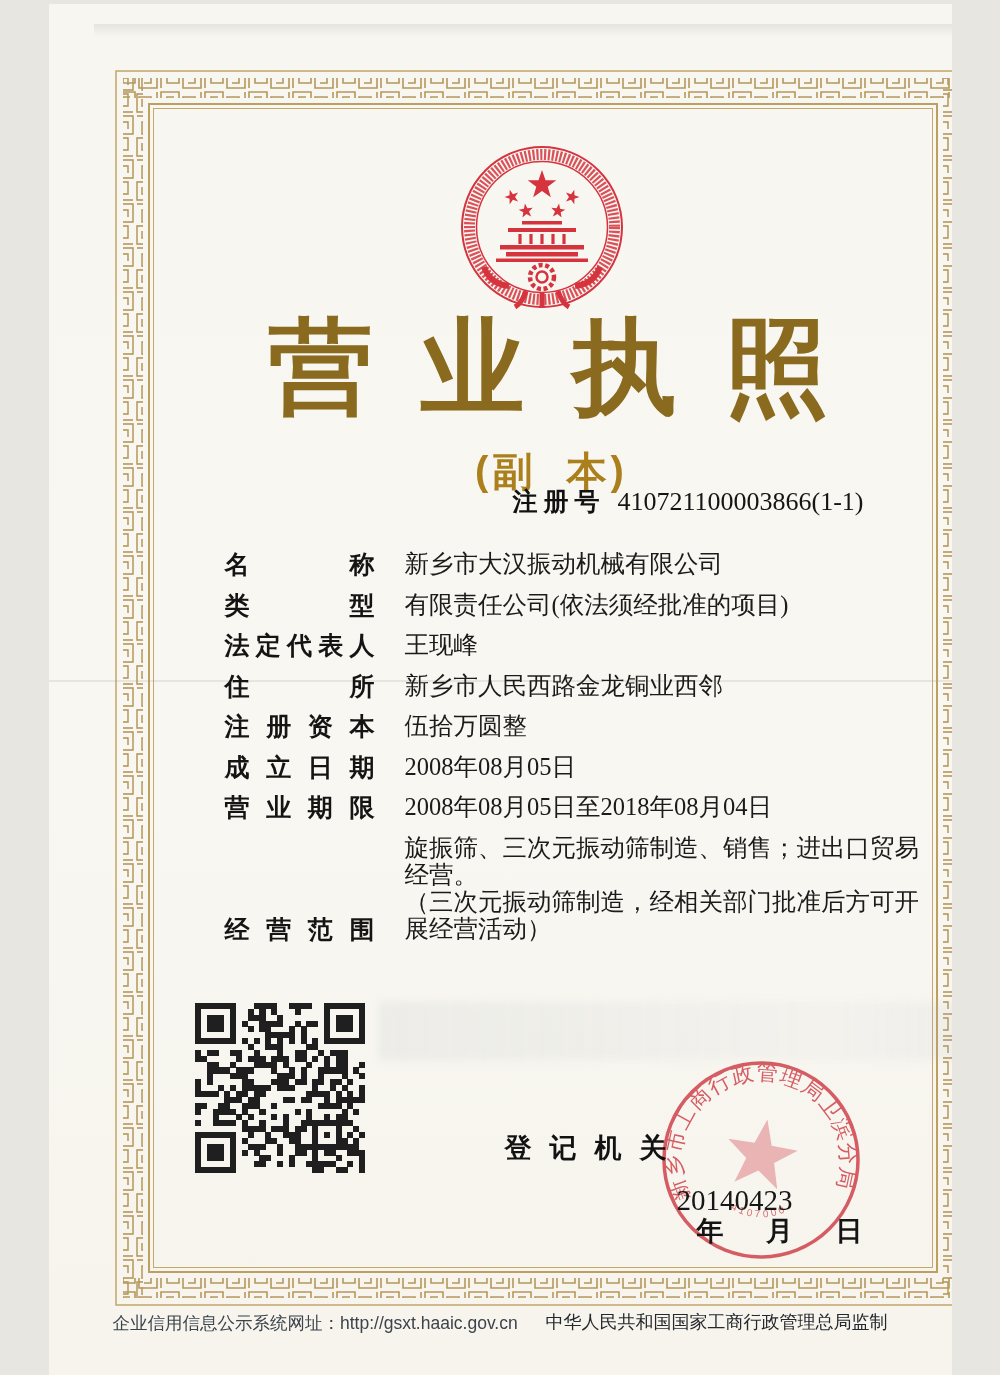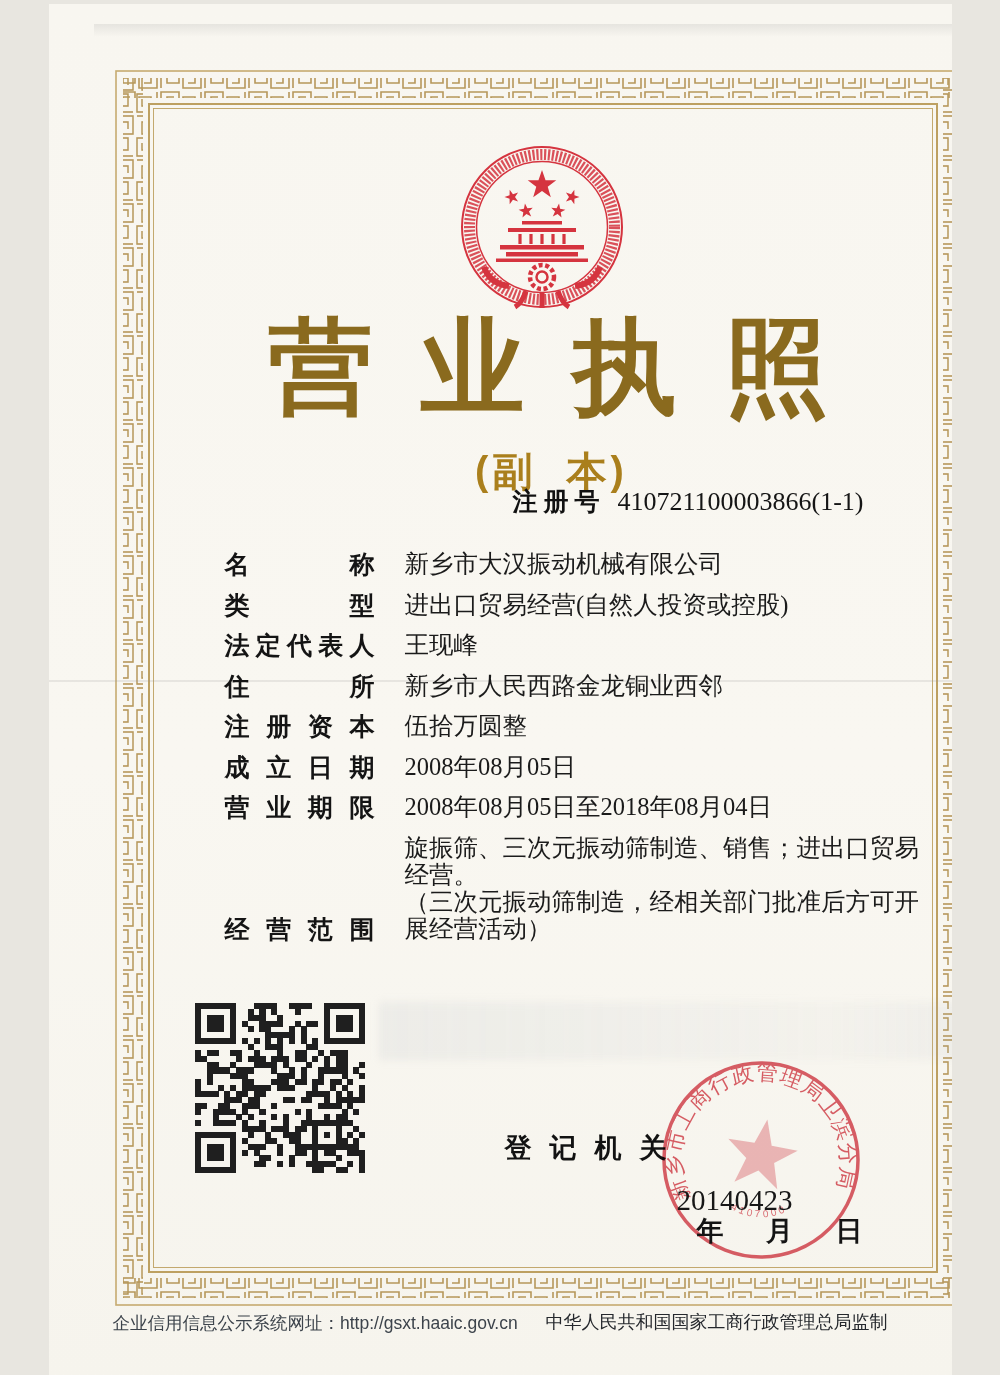--- a/index.html
+++ b/index.html
@@ -108,21 +108,21 @@
     <span class="reg-label">注册号</span><span class="reg-value">410721100003866(1-1)</span>
   </div>
 
   <div class="fields">
     <div class="frow">
       <span class="flabel">名称</span>
       <span class="fvalue">新乡市大汉振动机械有限公司</span>
     </div>
     <div class="frow">
       <span class="flabel">类型</span>
-      <span class="fvalue">进出口贸易经营(自然人投资或控股)</span>
+      <span class="fvalue">有限责任公司(依法须经批准的项目)</span>
     </div>
     <div class="frow">
       <span class="flabel">法定代表人</span>
       <span class="fvalue">王现峰</span>
     </div>
     <div class="frow">
       <span class="flabel">住所</span>
       <span class="fvalue">新乡市人民西路金龙铜业西邻</span>
     </div>
     <div class="frow">

